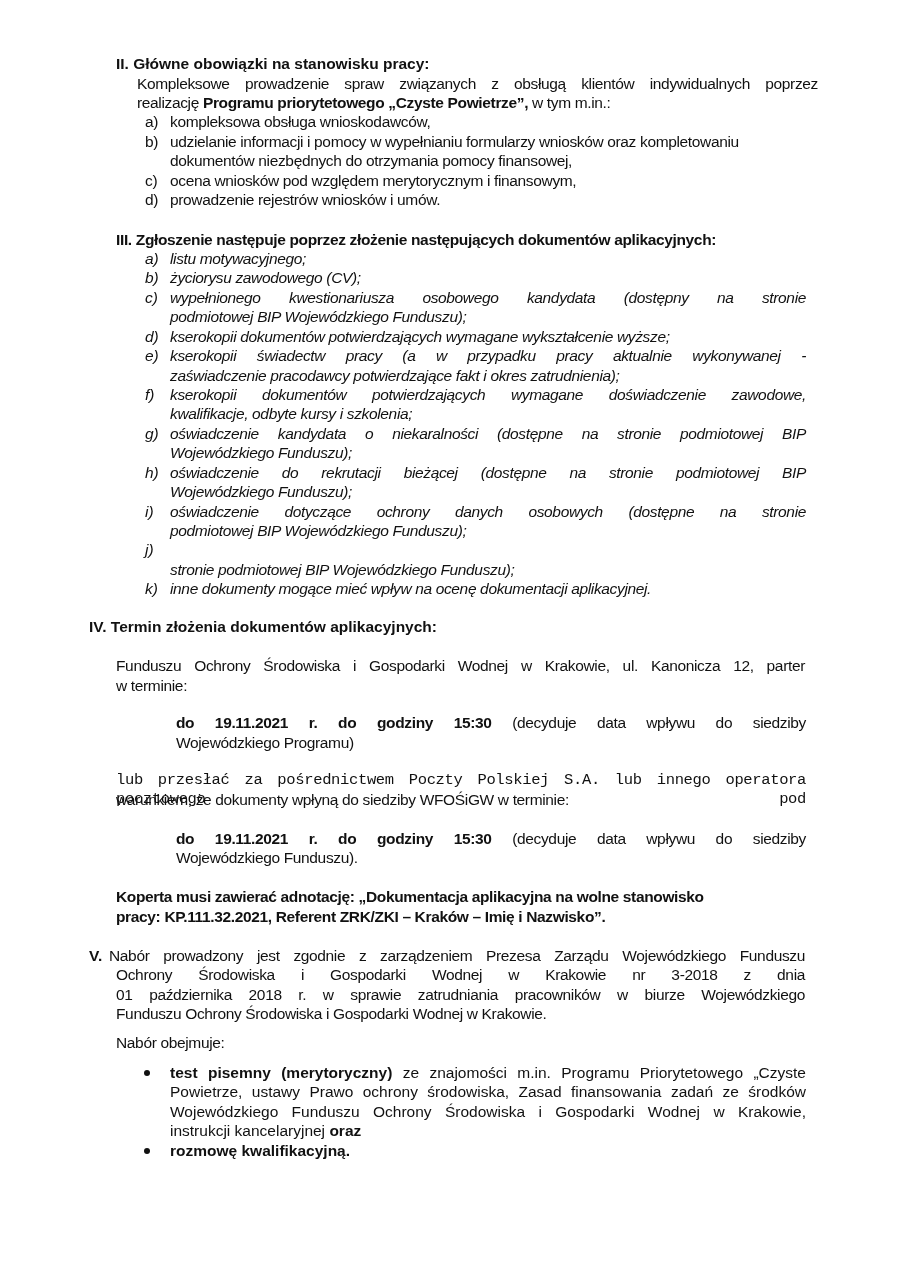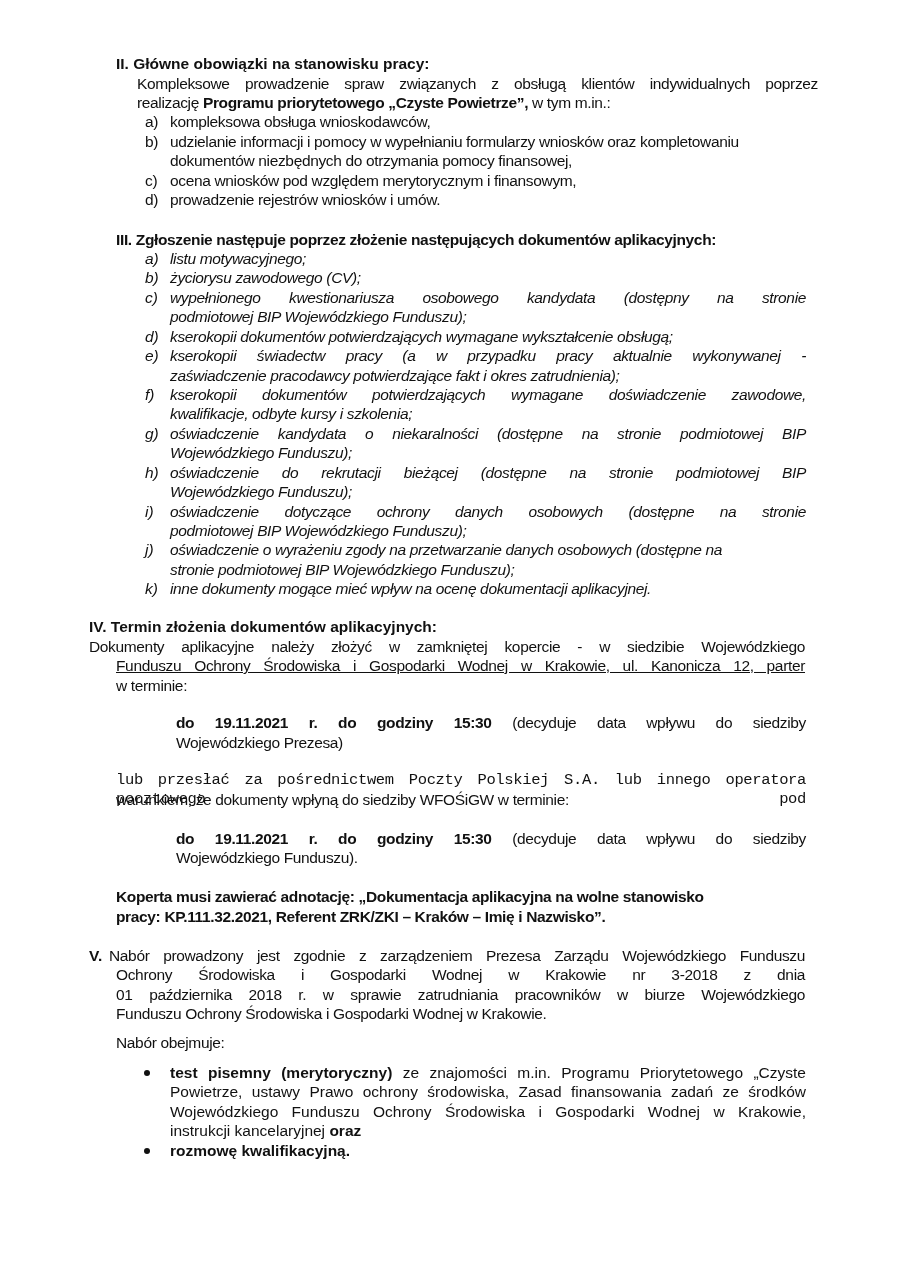--- a/index.html
+++ b/index.html
@@ -36,49 +36,47 @@
   <div class="line b narrow" style="left:108px;top:230px;">III. Zgłoszenie następuje poprzez złożenie następujących dokumentów aplikacyjnych:</div>
 
   <div class="lbl i" style="left:137px;top:249px;">a)</div>
   <div class="line i narrow" style="left:162px;top:249px;">listu motywacyjnego;</div>
   <div class="lbl i" style="left:137px;top:268px;">b)</div>
   <div class="line i narrow" style="left:162px;top:268px;">życiorysu zawodowego (CV);</div>
   <div class="lbl i" style="left:137px;top:288px;">c)</div>
   <div class="line i j narrow" style="left:162px;top:288px;width:636px;">wypełnionego kwestionariusza osobowego kandydata (dostępny na stronie</div>
   <div class="line i narrow" style="left:162px;top:307px;">podmiotowej BIP Wojewódzkiego Funduszu);</div>
   <div class="lbl i" style="left:137px;top:327px;">d)</div>
-  <div class="line i narrow" style="left:162px;top:327px;">kserokopii dokumentów potwierdzających wymagane wykształcenie obsługą;</div>
+  <div class="line i narrow" style="left:162px;top:327px;">kserokopii dokumentów potwierdzających wymagane wykształcenie wyższe;</div>
   <div class="lbl i" style="left:137px;top:346px;">e)</div>
   <div class="line i j narrow" style="left:162px;top:346px;width:636px;">kserokopii świadectw pracy (a w przypadku pracy aktualnie wykonywanej -</div>
   <div class="line i narrow" style="left:162px;top:366px;">zaświadczenie pracodawcy potwierdzające fakt i okres zatrudnienia);</div>
   <div class="lbl i" style="left:137px;top:385px;">f)</div>
   <div class="line i j narrow" style="left:162px;top:385px;width:636px;">kserokopii dokumentów potwierdzających wymagane doświadczenie zawodowe,</div>
   <div class="line i narrow" style="left:162px;top:404px;font-style:italic;">kwalifikacje, odbyte kursy i szkolenia;</div>
   <div class="lbl i" style="left:137px;top:424px;">g)</div>
   <div class="line i j narrow" style="left:162px;top:424px;width:636px;">oświadczenie kandydata o niekaralności (dostępne na stronie podmiotowej BIP</div>
   <div class="line i narrow" style="left:162px;top:443px;">Wojewódzkiego Funduszu);</div>
   <div class="lbl i" style="left:137px;top:463px;">h)</div>
   <div class="line i j narrow" style="left:162px;top:463px;width:636px;">oświadczenie do rekrutacji bieżącej (dostępne na stronie podmiotowej BIP</div>
   <div class="line i narrow" style="left:162px;top:482px;">Wojewódzkiego Funduszu);</div>
   <div class="lbl i" style="left:137px;top:502px;">i)</div>
   <div class="line i j narrow" style="left:162px;top:502px;width:636px;">oświadczenie dotyczące ochrony danych osobowych (dostępne na stronie</div>
   <div class="line i narrow" style="left:162px;top:521px;">podmiotowej BIP Wojewódzkiego Funduszu);</div>
   <div class="lbl i" style="left:137px;top:540px;">j)</div>
-  <div class="line i narrow" style="left:162px;top:540px;">oświadczenie o wyrażeniu zgody na przetwarzanie danych osobowych (dostępne na</div>
   <div class="line i narrow" style="left:162px;top:560px;">stronie podmiotowej BIP Wojewódzkiego Funduszu);</div>
   <div class="lbl i" style="left:137px;top:579px;">k)</div>
   <div class="line i narrow" style="left:162px;top:579px;">inne dokumenty mogące mieć wpływ na ocenę dokumentacji aplikacyjnej.</div>
 
   <div class="line b" style="left:81px;top:617px;">IV. Termin złożenia dokumentów aplikacyjnych:</div>
-  <div class="line j narrow" style="left:81px;top:637px;width:716px;">Dokumenty aplikacyjne należy złożyć w zamkniętej kopercie - w siedzibie Wojewódzkiego</div>
-  <div class="line j narrow" style="left:108px;top:656px;width:689px;text-decoration:underline;">Funduszu Ochrony Środowiska i Gospodarki Wodnej w Krakowie, ul. Kanonicza 12, parter</div>
+  <div class="line j narrow" style="left:108px;top:656px;width:689px;">Funduszu Ochrony Środowiska i Gospodarki Wodnej w Krakowie, ul. Kanonicza 12, parter</div>
   <div class="line narrow" style="left:108px;top:676px;">w terminie:</div>
 
   <div class="line j narrow" style="left:168px;top:713px;width:630px;"><span class="b">do 19.11.2021 r. do godziny 15:30</span> <span>(decyduje data wpływu do siedziby</span></div>
-  <div class="line narrow" style="left:168px;top:733px;">Wojewódzkiego Prezesa)</div>
+  <div class="line narrow" style="left:168px;top:733px;">Wojewódzkiego Programu)</div>
 
   <div class="line j narrow" style="left:108px;top:771px;width:690px;font-family:Liberation Mono, monospace;">lub przesłać za pośrednictwem Poczty Polskiej S.A. lub innego operatora pocztowego pod</div>
   <div class="line narrow" style="left:108px;top:790px;">warunkiem, że dokumenty wpłyną do siedziby WFOŚiGW w terminie:</div>
 
   <div class="line j narrow" style="left:168px;top:829px;width:630px;"><span class="b">do 19.11.2021 r. do godziny 15:30</span> <span>(decyduje data wpływu do siedziby</span></div>
   <div class="line narrow" style="left:168px;top:848px;">Wojewódzkiego Funduszu).</div>
 
   <div class="line b narrow" style="left:108px;top:887px;">Koperta musi zawierać adnotację: „Dokumentacja aplikacyjna na wolne stanowisko</div>
   <div class="line b narrow" style="left:108px;top:907px;">pracy: KP.111.32.2021, Referent ZRK/ZKI – Kraków – Imię i Nazwisko”.</div>
 

